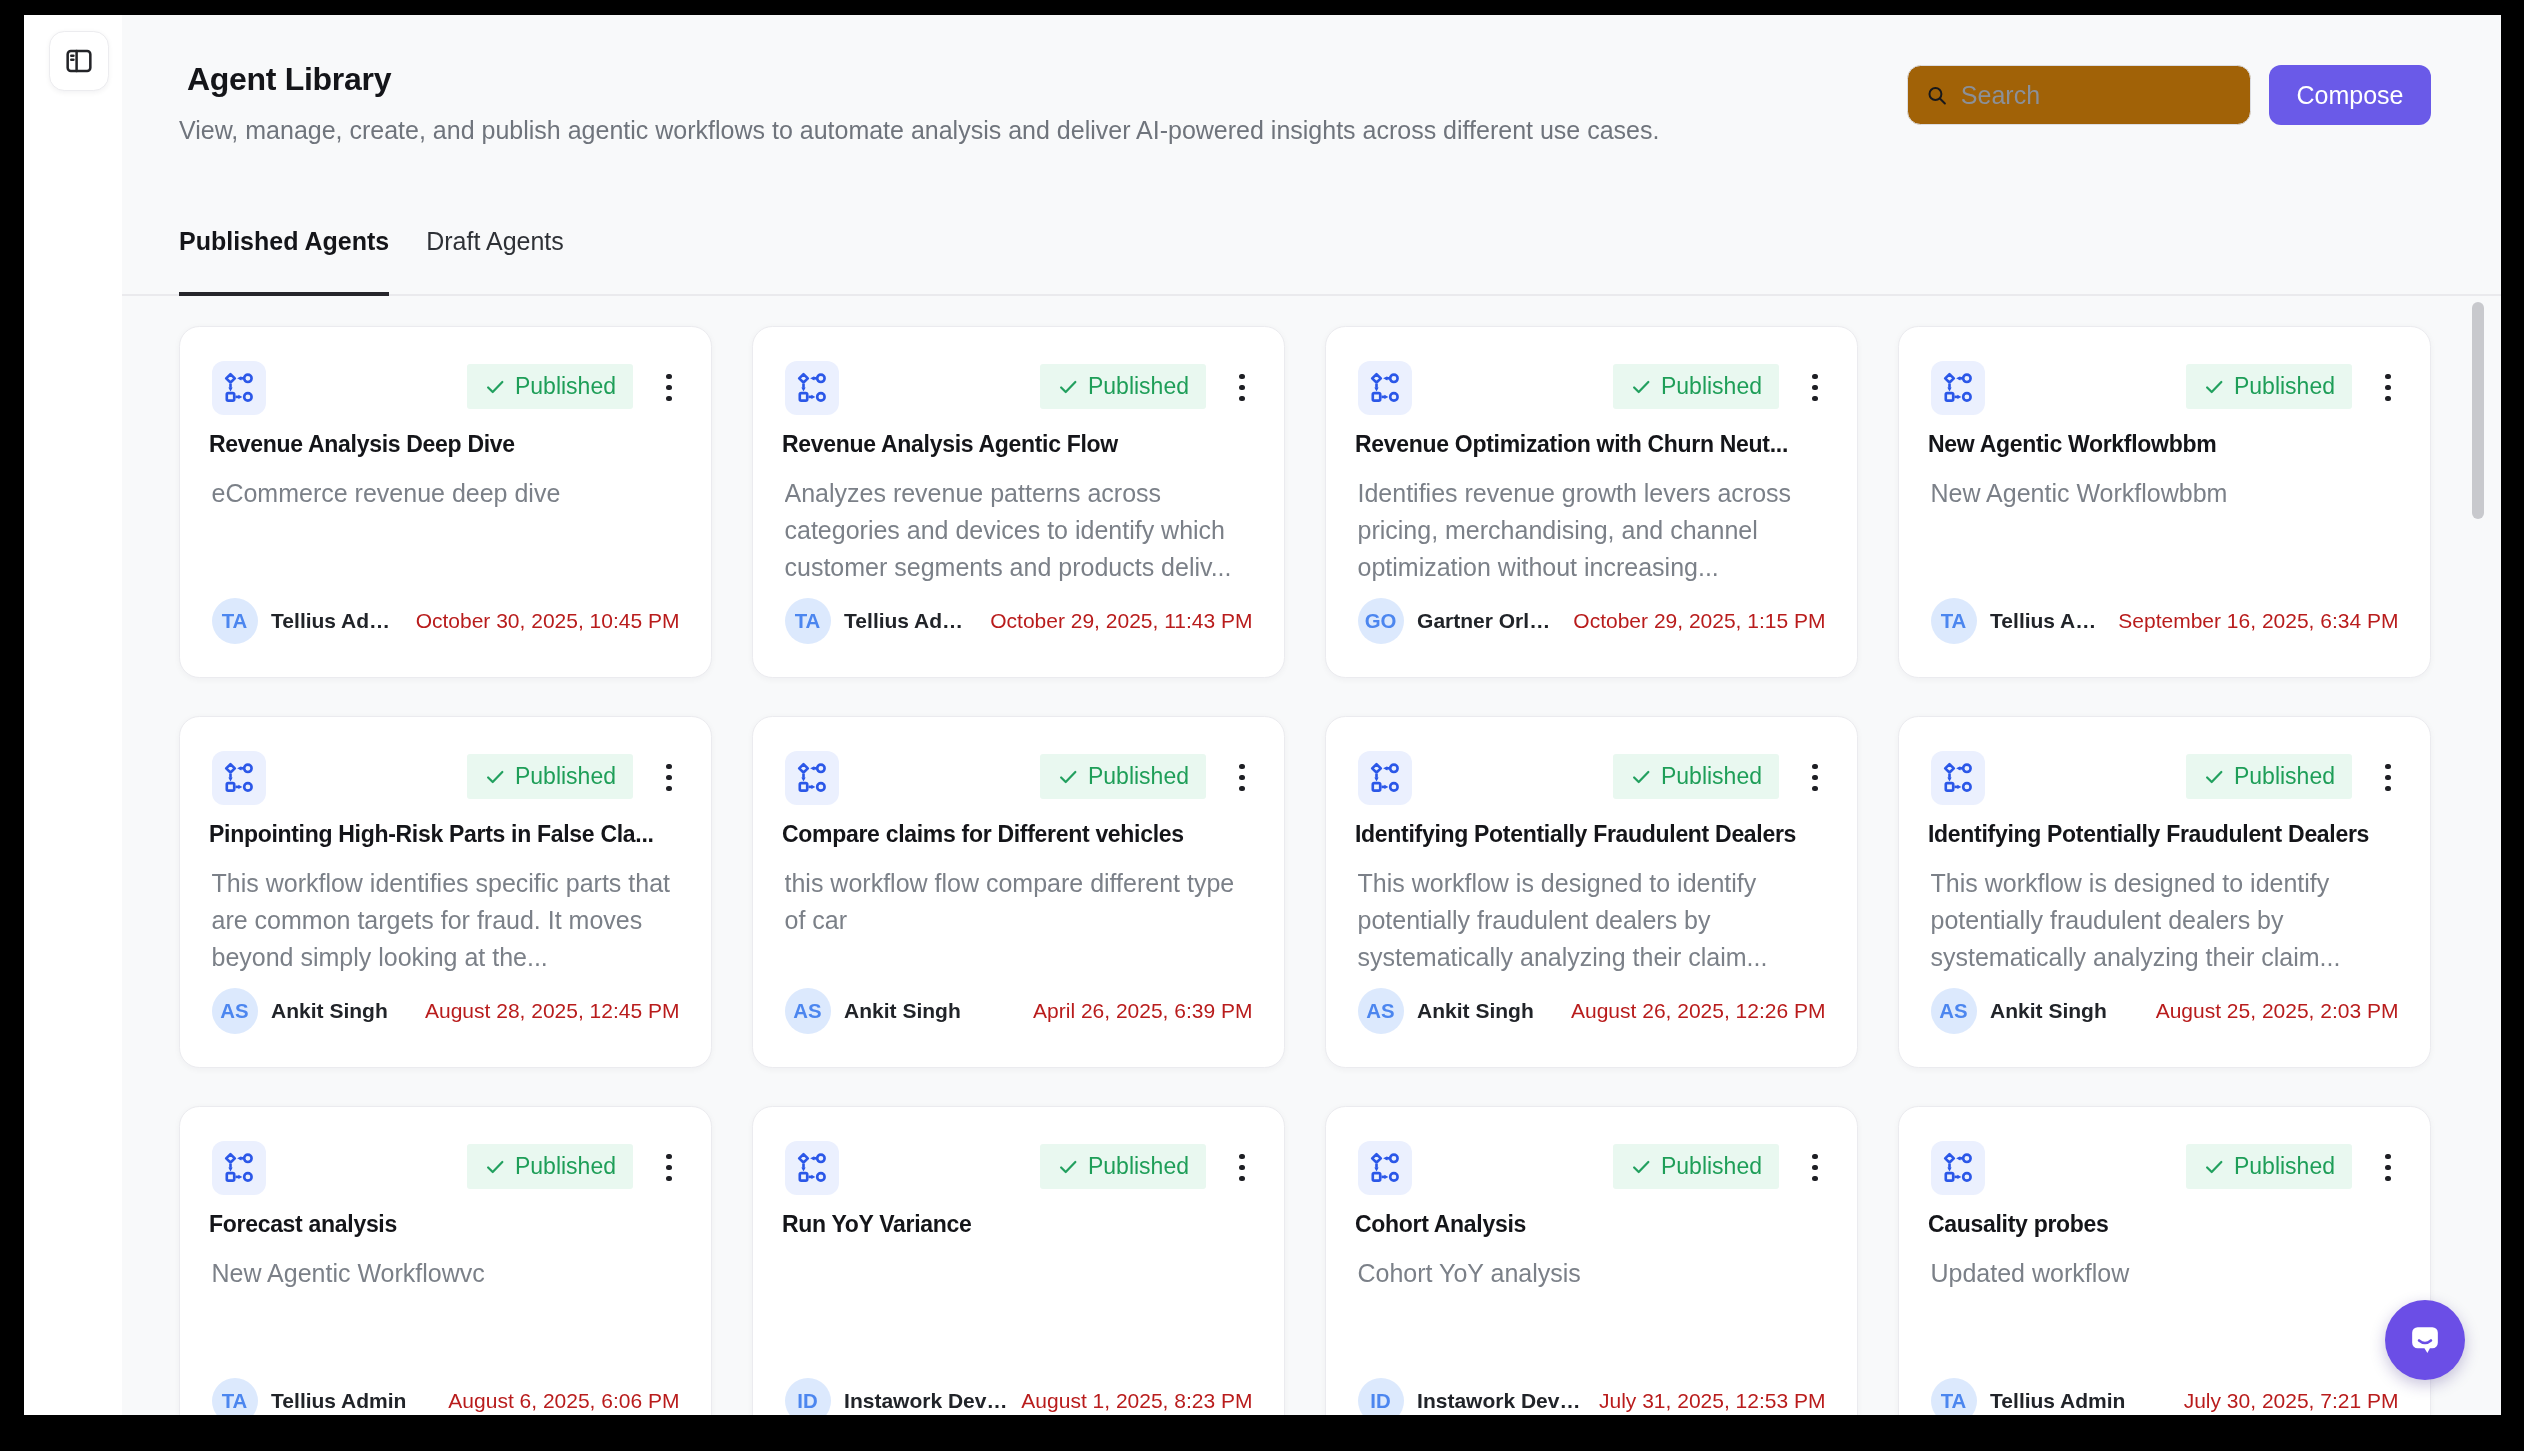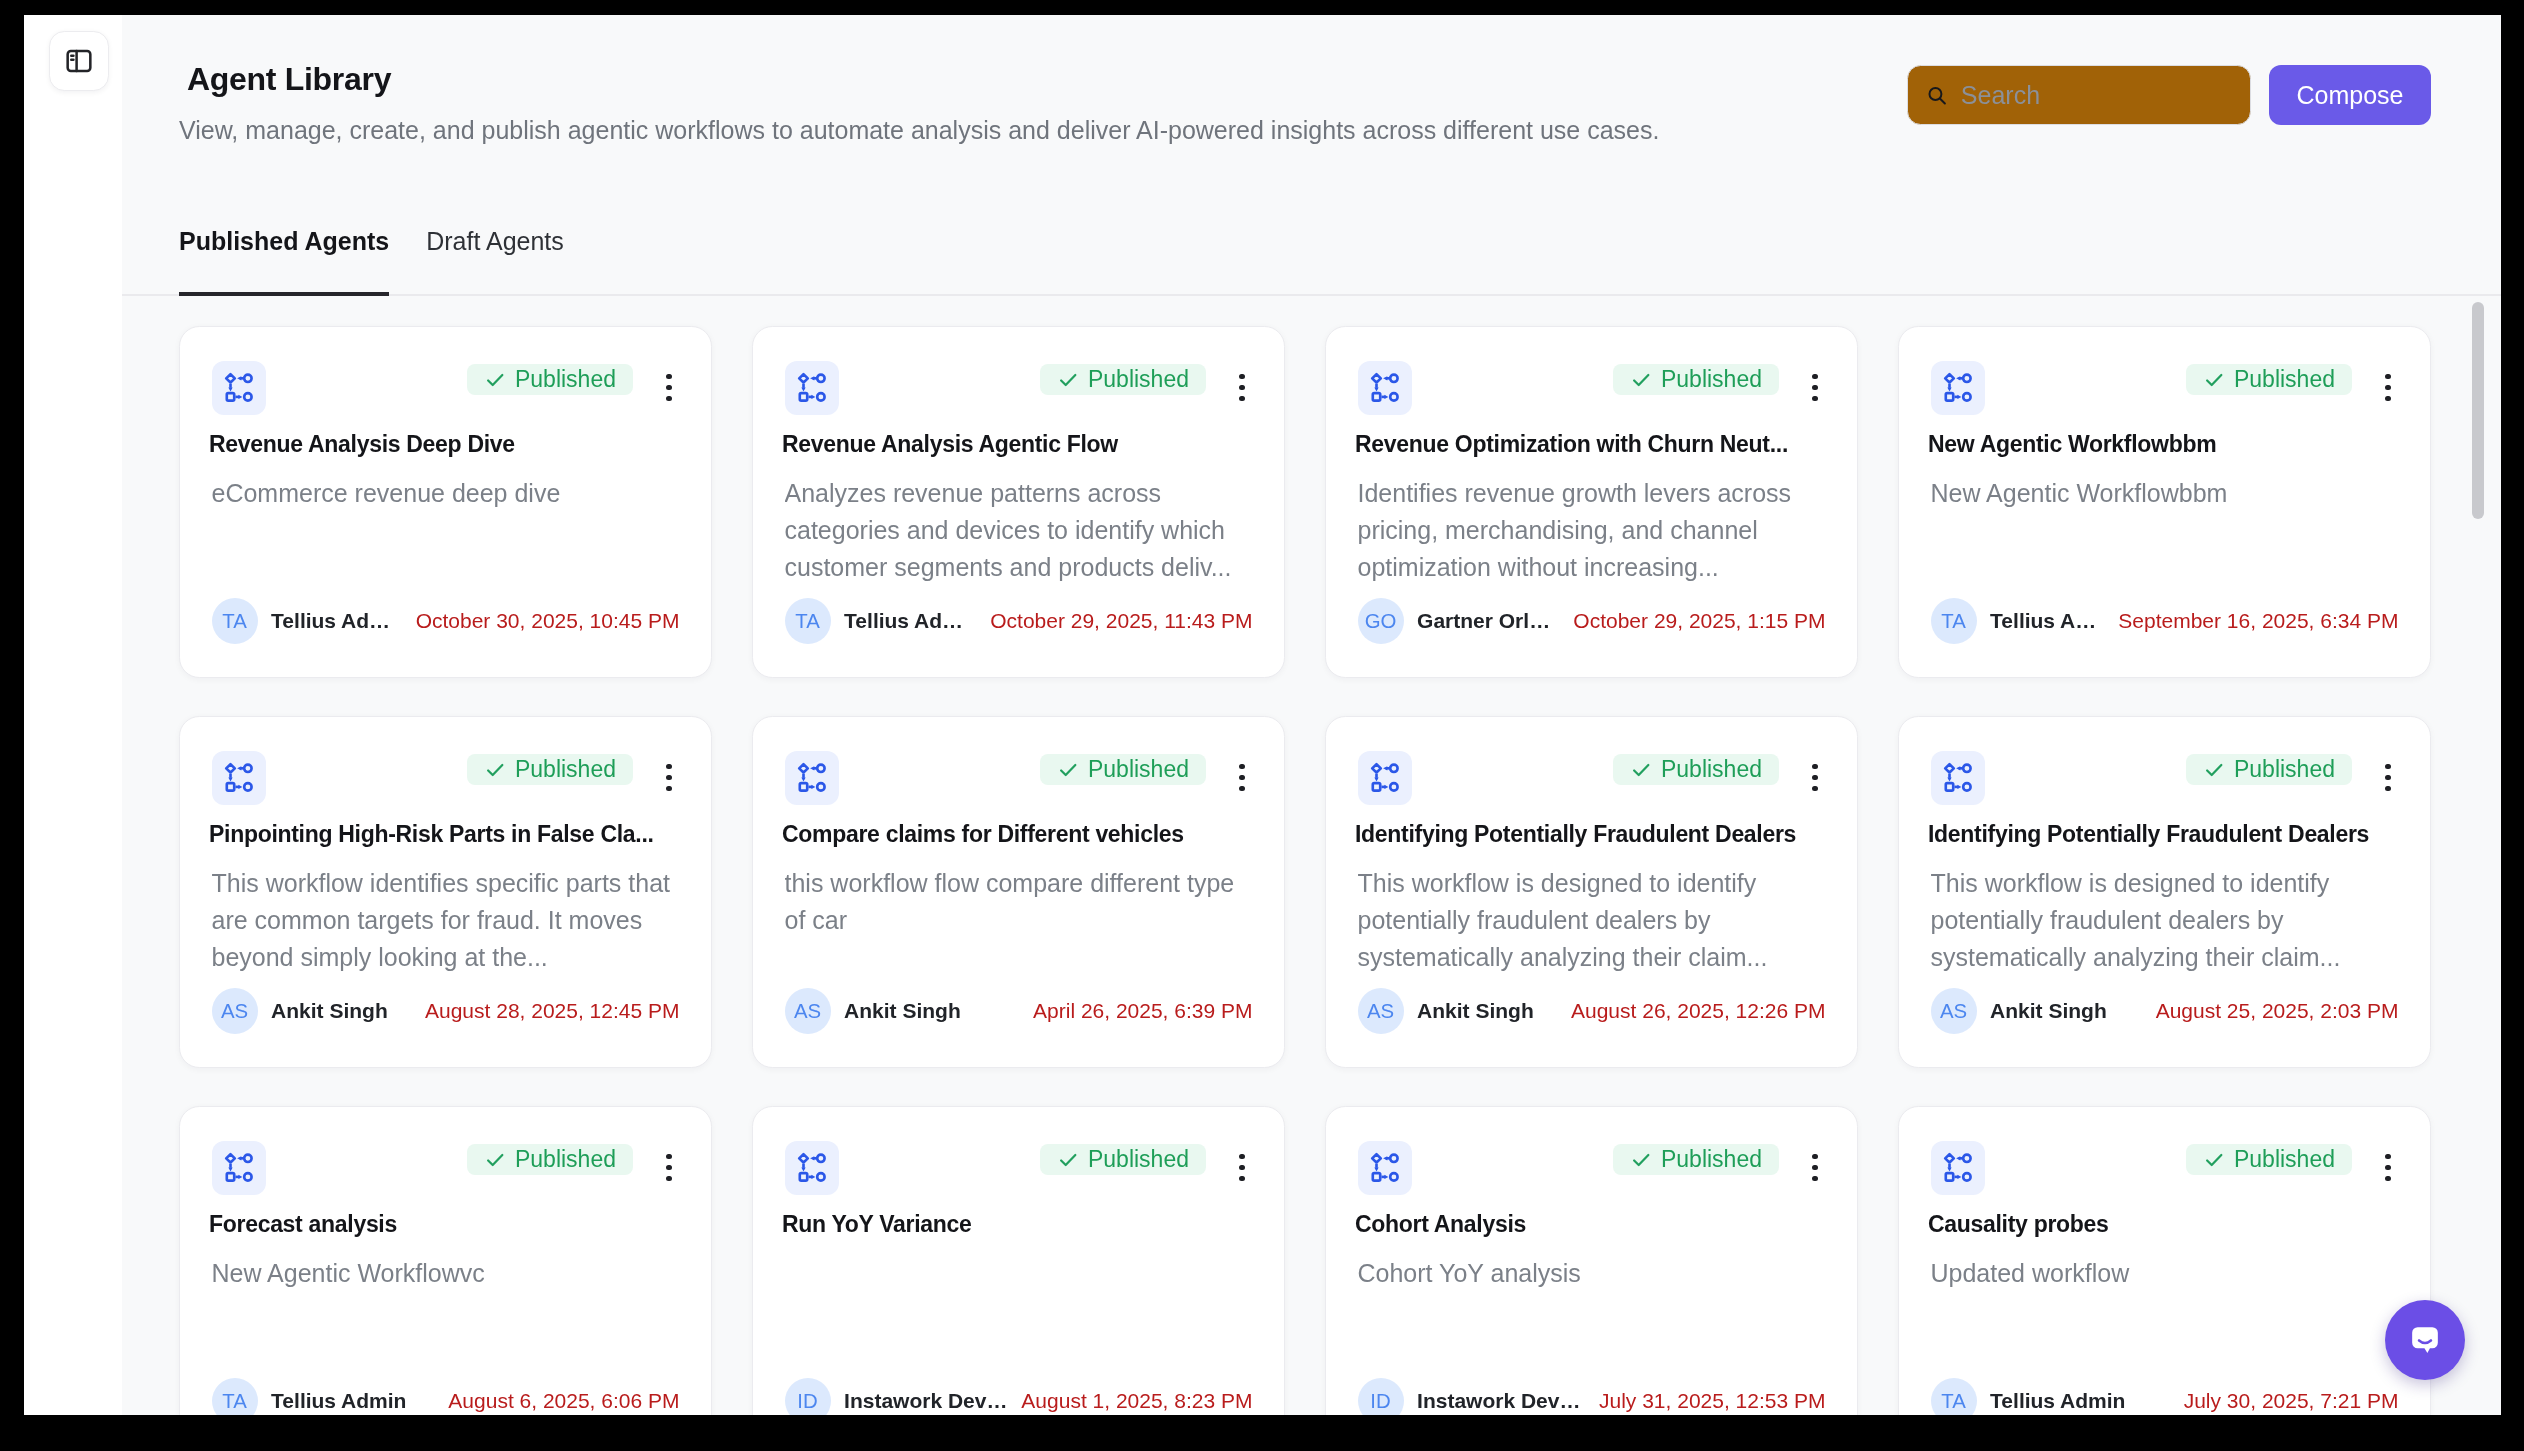--- a/index.html
+++ b/index.html
@@ -32,35 +32,35 @@
        color:#2E3136;font-weight:500;cursor:pointer;}
   .tab.active{color:#141519;font-weight:700;border-bottom-color:#26262B;}
   .tabline{position:absolute;left:98px;right:0;top:279px;height:1.7px;background:#EAEAED;z-index:1;}
   
   .grid{position:absolute;left:155px;top:311px;display:grid;
         grid-template-columns:repeat(4,533px);column-gap:40px;row-gap:38px;grid-auto-rows:352px;}
   .card{position:relative;background:#fff;border:1.7px solid #EBEBEF;border-radius:20.4px;
         box-sizing:border-box;box-shadow:0 1.7px 6.8px rgba(18,20,40,.04);cursor:pointer;}
   .tile{position:absolute;left:31.5px;top:34px;width:54px;height:54px;border-radius:12px;
         background:#EBF0FE;display:flex;align-items:center;justify-content:center;}
-  .badge{position:absolute;top:37px;right:78px;height:31px;padding:0 17px;border-radius:8px;
+  .badge{position:absolute;top:37px;right:78px;height:45px;padding:0 17px;border-radius:3px;
          background:#E9F8F0;color:#1E9E58;font-size:23px;font-weight:500;
          display:flex;align-items:center;gap:8.5px;}
   .kebab{position:absolute;right:31px;top:39px;width:22px;height:43px;display:flex;
          flex-direction:column;align-items:center;justify-content:center;gap:6px;cursor:pointer;}
   .kebab i{width:5.1px;height:5.1px;border-radius:50%;background:#1E1F24;}
   .ctitle{position:absolute;left:29px;right:31.5px;top:102px;margin:0;font-size:23px;
           line-height:31px;font-weight:700;color:#141519;letter-spacing:-0.3px;
           white-space:nowrap;overflow:hidden;text-overflow:ellipsis;}
   .cdesc{position:absolute;left:31.5px;right:31.5px;top:148px;margin:0;font-size:25px;
          line-height:37px;color:#7B8088;display:-webkit-box;-webkit-line-clamp:3;
          -webkit-box-orient:vertical;overflow:hidden;}
   .cfoot{position:absolute;left:31.5px;right:31.5px;top:271px;display:flex;align-items:center;gap:13.6px;}
   .avatar{width:46px;height:46px;border-radius:50%;background:#DCE9FD;color:#4C86EF;
-          font-size:20.4px;font-weight:400;display:flex;align-items:center;justify-content:center;
+          font-size:20.4px;font-weight:700;display:flex;align-items:center;justify-content:center;
           flex:none;}
   .cname{font-size:21px;font-weight:700;color:#212429;white-space:nowrap;overflow:hidden;
          text-overflow:ellipsis;flex:0 1 auto;min-width:0;}
   .cdate{margin-left:auto;font-size:21px;color:#b91c1c;white-space:nowrap;flex:none;}
   
   .thumb{position:absolute;right:17px;top:287px;width:12px;height:217px;border-radius:6.8px;
          background:#C8C9CD;}
   .chat{position:absolute;left:2361px;top:1285px;width:80px;height:80px;border-radius:50%;
         background:#6B4EE6;border:none;display:flex;align-items:center;justify-content:center;
         cursor:pointer;box-shadow:0 5.1px 15.3px rgba(40,20,120,.25);z-index:5;padding:0;}

